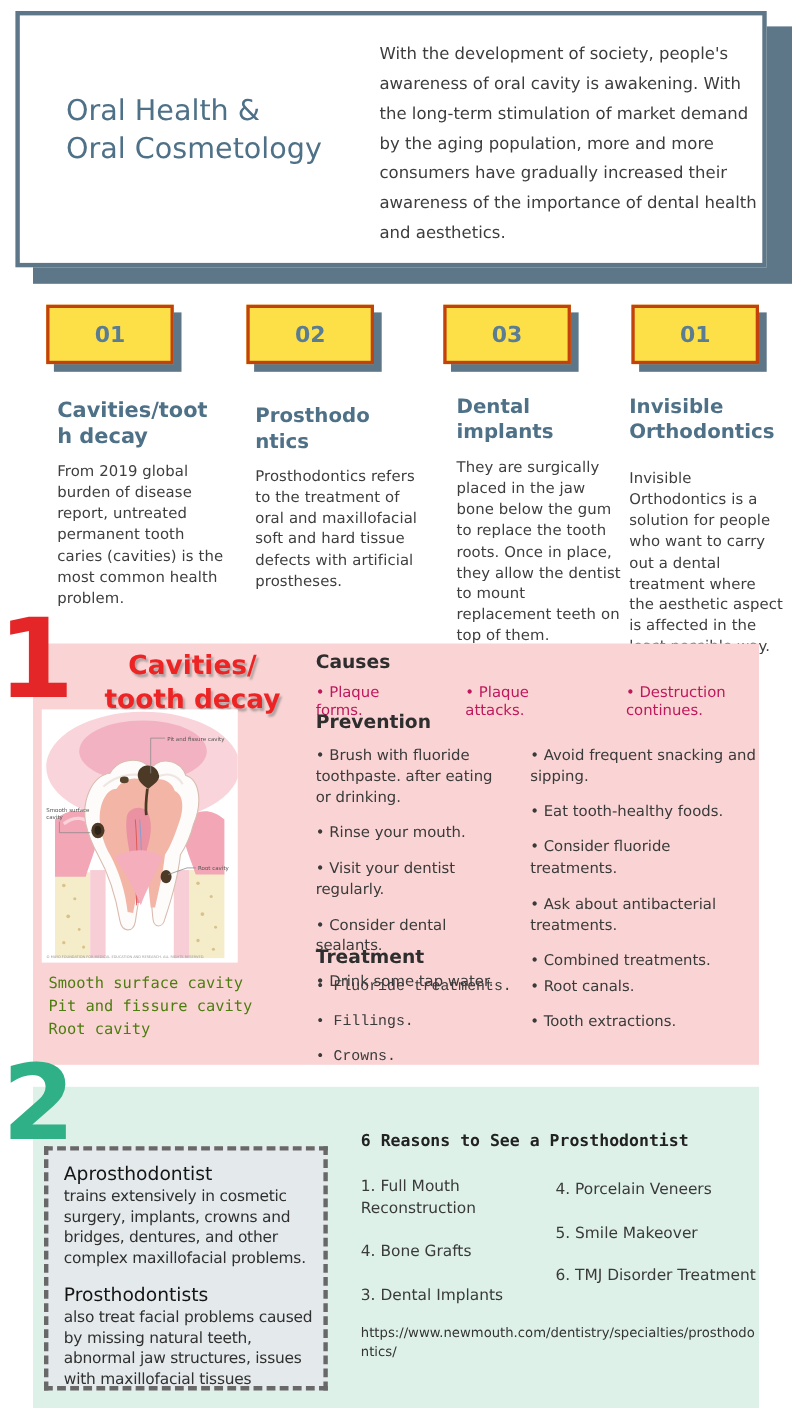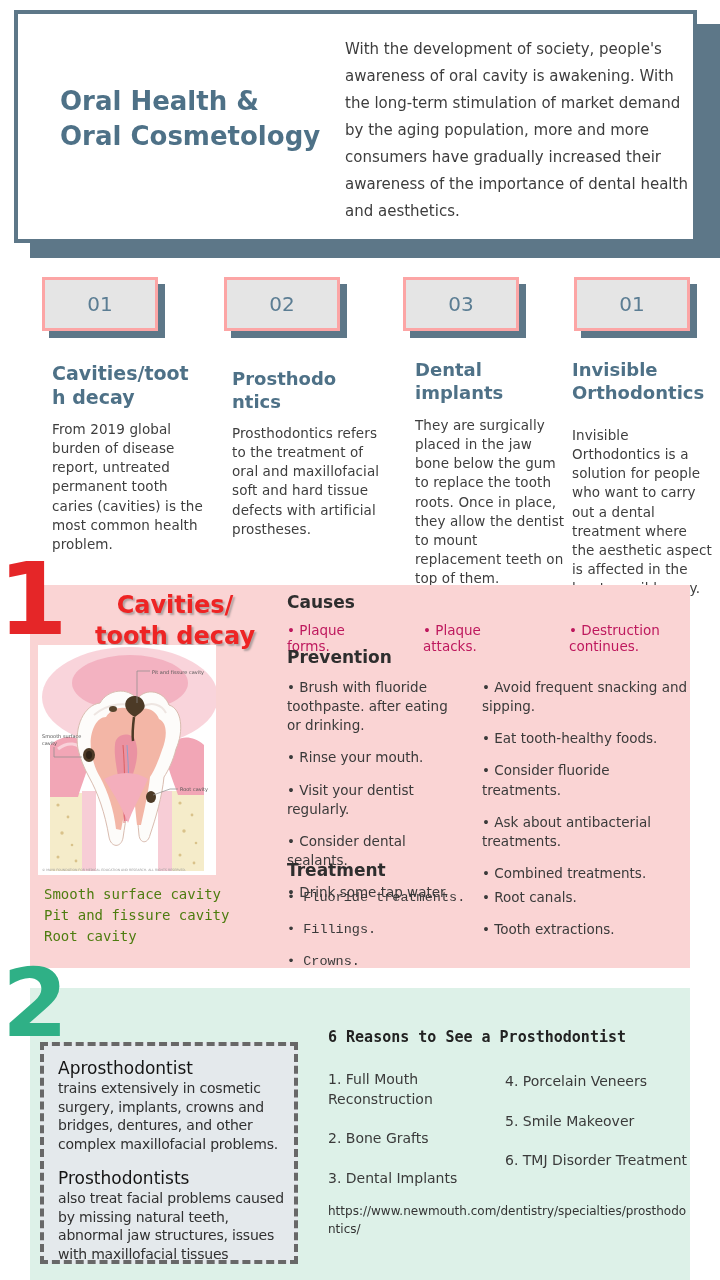--- a/index.html
+++ b/index.html
@@ -4,27 +4,27 @@
 <style>
   * { margin:0; padding:0; box-sizing:border-box; }
   body { background:#fff; }
   .page { position:relative; width:720px; height:1280px; background:#fff;
           font-family:"DejaVu Sans","Liberation Sans",sans-serif; overflow:hidden; }
   .pre { white-space:pre-line; }
 
   
   .hdr-shadow { position:absolute; left:30px; top:24px; width:690px; height:234px; background:#5d7788; }
   .hdr-box { position:absolute; left:14px; top:10px; width:683px; height:233px; background:#fff; border:4px solid #5d7788; }
-  .hdr-title { position:absolute; left:60px; top:84px; font-size:26px; font-weight:bold; color:#4e7187; line-height:1.35; }
+  .hdr-title { position:absolute; left:60px; top:84px; font-size:26px; font-weight:normal; color:#4e7187; line-height:1.35; }
   .hdr-desc { position:absolute; left:345px; top:36px; width:348px; font-size:15px; color:#3d3d3d; line-height:1.8; }
 
   
-  .num-box { position:absolute; top:277px; width:116px; height:54px; background:#e5e5e5; border:3px solid #fca5a5;
+  .num-box { position:absolute; top:277px; width:116px; height:54px; background:#fde047; border:3px solid #c2410c;
              box-shadow:7px 7px 0 #5d7788; display:flex; align-items:center; justify-content:center;
-             font-size:20px; color:#5b7d93; }
+             font-size:20px; color:#5b7d93;font-weight:bold; }
   .card-title { position:absolute; font-weight:bold; color:#4e7187; line-height:1.25; font-size:18px; }
   .card-body { position:absolute; font-size:13.5px; color:#3e3e3e; line-height:1.42; letter-spacing:0.1px; }
 
   
   .s1-bg { position:absolute; left:30px; top:585px; width:660px; height:383px; background:#fad4d4; }
   .big-num-1 { position:absolute; left:-2px; top:550px; font-size:100px; font-weight:900; line-height:1; color:#e52628; }
   .s1-title { position:absolute; left:70px; top:590px; width:210px; text-align:center; font-size:24px; font-weight:800;
               color:#ee2424; line-height:1.3; text-shadow:2px 2px 2px #b0a0a0; }
   .tooth-img { position:absolute; left:38px; top:645px; width:178px; height:230px; background:#fff; }
   .s1-caption { position:absolute; left:44px; top:884px; font-family:"DejaVu Sans Mono","Liberation Mono",monospace;
@@ -190,21 +190,21 @@
   <div class="dash-box">
     <div class="dash-h">Aprosthodontist</div>
     <div class="dash-b dash-gap">trains extensively in cosmetic surgery,  implants,  crowns and bridges, dentures, and other complex maxillofacial problems.</div>
     <div class="dash-h">Prosthodontists</div>
     <div class="dash-b">also treat facial problems caused by missing natural teeth, abnormal jaw structures, issues with maxillofacial tissues</div>
   </div>
 
   <div class="reasons-h">6 Reasons to See a Prosthodontist</div>
   <div class="rlist" style="left:328px;top:1070px;width:170px;">
     <div>1. Full Mouth Reconstruction</div>
-    <div>2. Bone Grafts</div>
+    <div>4. Bone Grafts</div>
     <div>3. Dental Implants</div>
   </div>
   <div class="rlist" style="left:505px;top:1072px;width:185px;">
     <div>4. Porcelain Veneers</div>
     <div>5. Smile Makeover</div>
     <div>6. TMJ Disorder Treatment</div>
   </div>
   <div class="src-url">https://www.newmouth.com/dentistry/specialties/prosthodontics/</div>
 
 </div>

